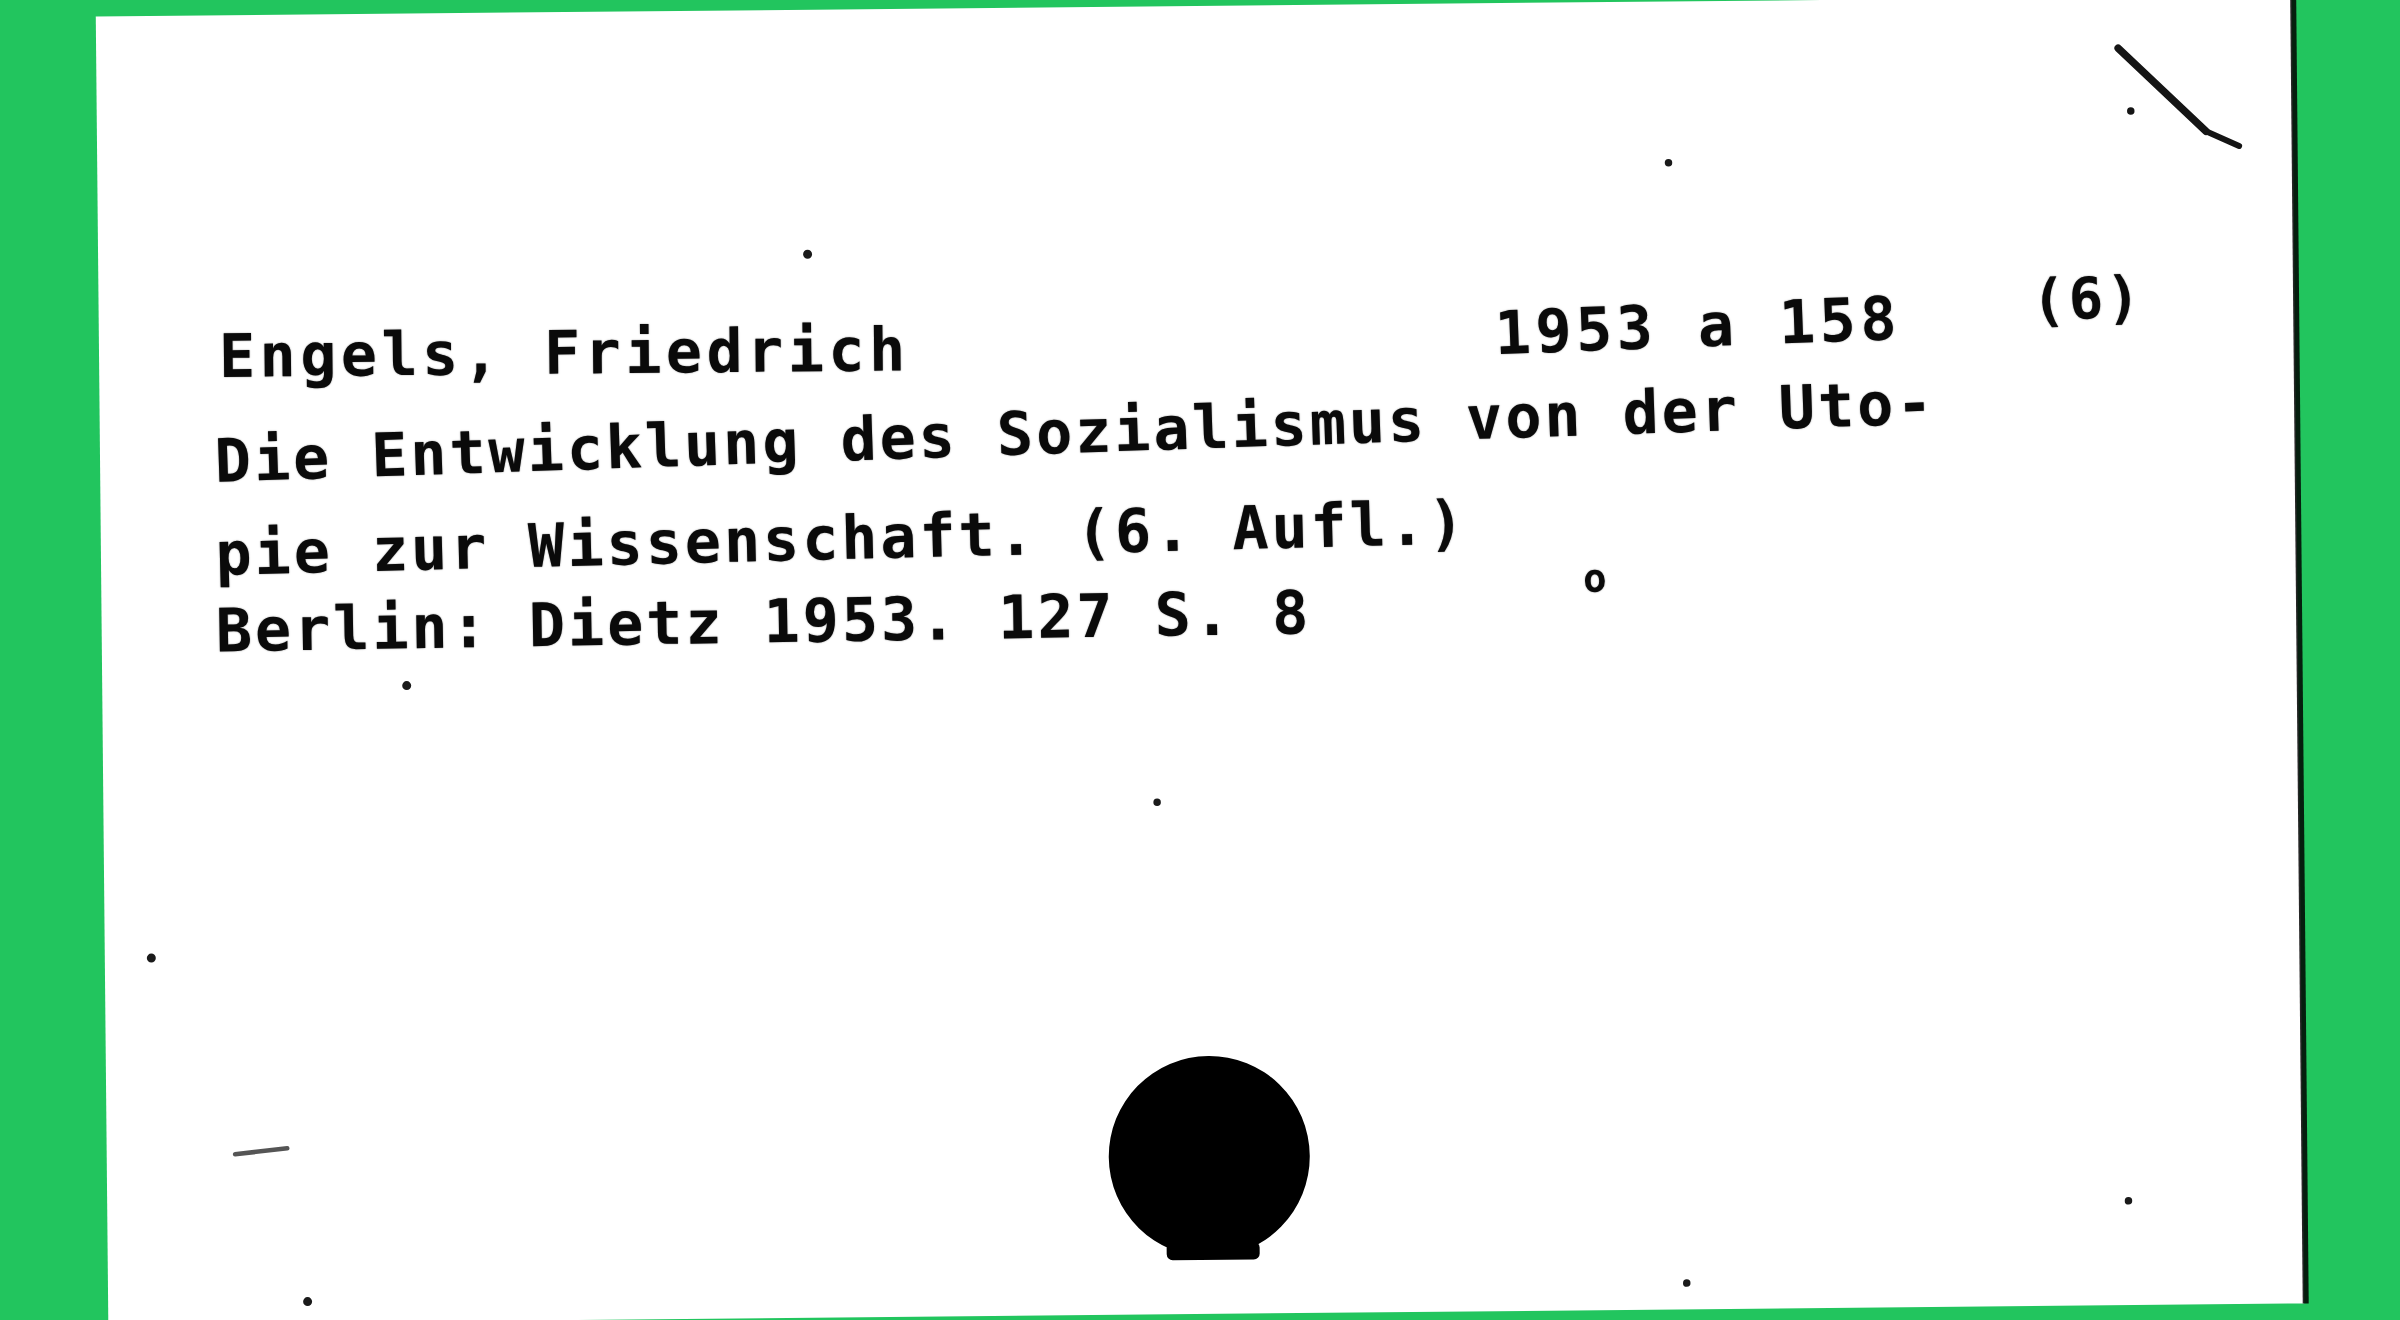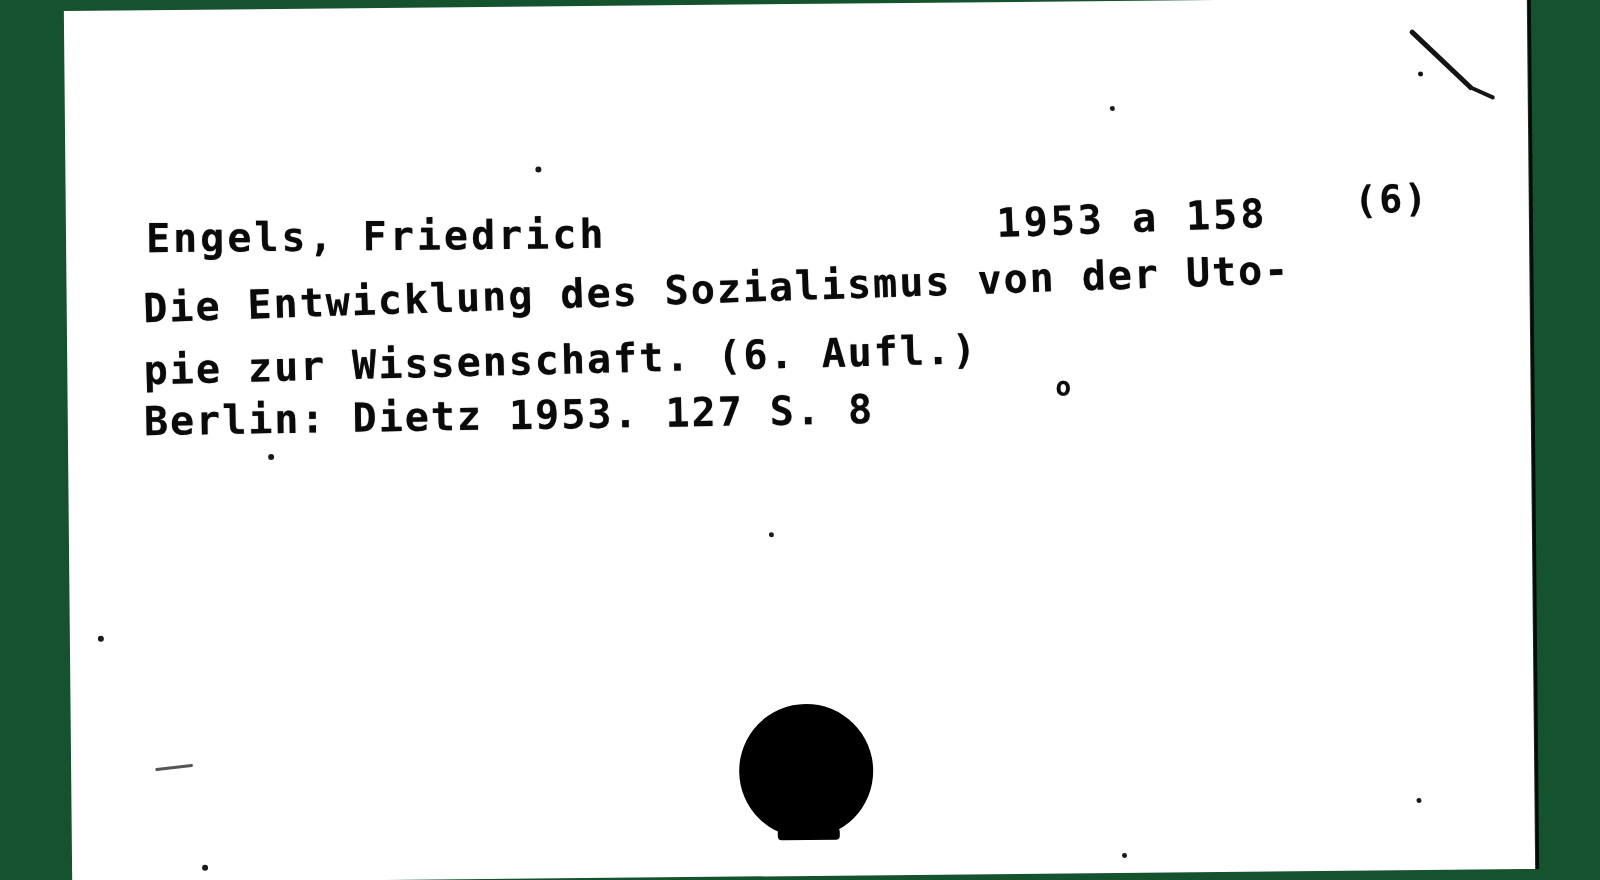--- a/index.html
+++ b/index.html
@@ -4,21 +4,21 @@
 <style>
   html, body {
     margin: 0;
     padding: 0;
     background: #000000;
   }
   #page {
     position: relative;
     width: 1600px;
     height: 880px;
-    background: #14532d;
+    background: #22c55e;
     overflow: hidden;
   }
   
   #card {
     position: absolute;
     left: 68px;
     top: 4px;
     width: 1464px;
     height: 872px;
     background: #ffffff;

